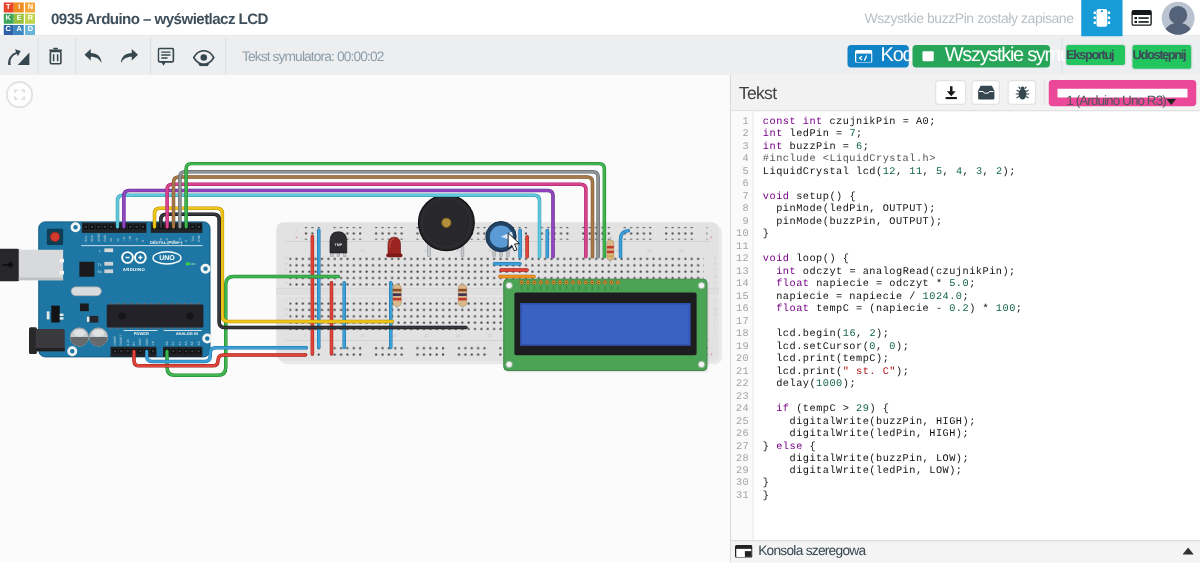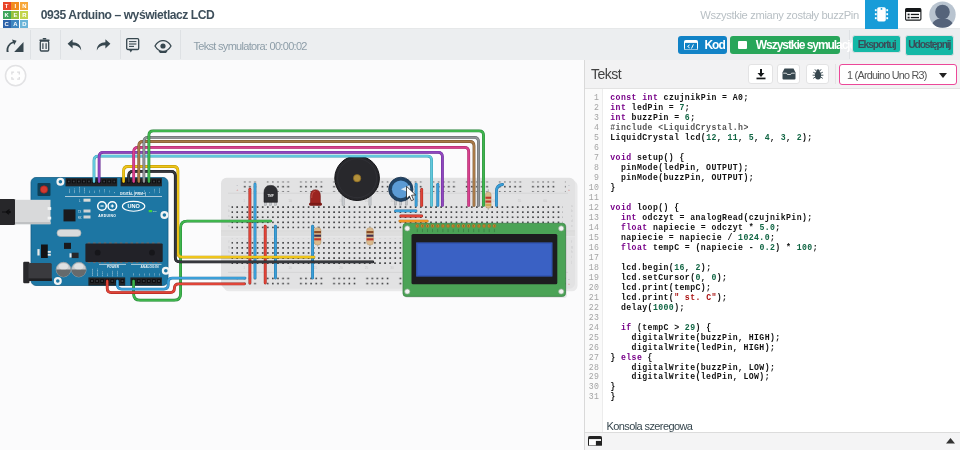--- a/index.html
+++ b/index.html
@@ -6,41 +6,41 @@
 .abs{position:absolute}
 #topbar{position:absolute;left:0;top:0;width:960px;height:29px;background:#fff;border-bottom:1px solid #e6e8e9}
 #toolbar{position:absolute;left:0;top:29px;width:960px;height:30.5px;background:#eceef0}
 #canvas{position:absolute;left:0;top:59.5px;width:584px;height:390.5px;background:#fbfbfc}
 #panel{position:absolute;left:584px;top:59.5px;width:376px;height:390.5px;background:#fff;border-left:1px solid #d9d9d9}
 #phead{position:absolute;left:585px;top:59.5px;width:375px;height:29.5px;background:#f2f2f3;border-bottom:1px solid #e2e2e2}
 #gutter{position:absolute;left:585px;top:89px;width:18px;height:342.5px;background:#fafafa;border-right:1px solid #ececec}
 #console{position:absolute;left:585px;top:431.5px;width:375px;height:18.5px;background:#f4f4f5;border-top:1px solid #dcdcdc}
 pre{font-family:"Liberation Mono",monospace;font-size:8.2px;line-height:9.97px;letter-spacing:0.41px}
 .kw{color:#708}.num{color:#164}.str{color:#a11}.meta{color:#555}
-.btn{position:absolute;border-radius:3px;font-size:12px;font-weight:bold;letter-spacing:-1.05px;color:#fff;white-space:nowrap}
-.wbtn{position:absolute;border-radius:3px;background:#14b8a6;border:1px solid #dcdee1;font-size:10.3px;font-weight:bold;letter-spacing:-1.1px;color:#3b4b57;text-align:center;white-space:nowrap}
+.btn{position:absolute;border-radius:3px;font-size:16px;font-weight:normal;letter-spacing:-1.05px;color:#fff;white-space:nowrap}
+.wbtn{position:absolute;border-radius:3px;background:#22c55e;border:1px solid #dcdee1;font-size:10.3px;font-weight:bold;letter-spacing:-1.1px;color:#3b4b57;text-align:left;white-space:nowrap}
 .ibtn{position:absolute;border-radius:3px;background:#fff;border:1px solid #e3e3e4}
 </style></head><body>
 <div id="canvas"></div>
 <div id="topbar"></div>
 <div id="toolbar"></div>
 
 <div class="abs" style="left:0;top:0;width:32px;height:29px">
     <div class="abs" style="left:2.5px;top:1.9px;width:8.1px;height:8.1px;background:#e8452a;color:#fff;font-size:5.9px;font-weight:bold;text-align:center;line-height:8.7px">T</div>
     <div class="abs" style="left:11.4px;top:1.9px;width:8.1px;height:8.1px;background:#f28c1e;color:#fff;font-size:5.9px;font-weight:bold;text-align:center;line-height:8.7px">I</div>
     <div class="abs" style="left:20.3px;top:1.9px;width:8.1px;height:8.1px;background:#f7a73a;color:#fff;font-size:5.9px;font-weight:bold;text-align:center;line-height:8.7px">N</div>
     <div class="abs" style="left:2.5px;top:10.8px;width:8.1px;height:8.1px;background:#3ea65b;color:#fff;font-size:5.9px;font-weight:bold;text-align:center;line-height:8.7px">K</div>
     <div class="abs" style="left:11.4px;top:10.8px;width:8.1px;height:8.1px;background:#95c13d;color:#fff;font-size:5.9px;font-weight:bold;text-align:center;line-height:8.7px">E</div>
     <div class="abs" style="left:20.3px;top:10.8px;width:8.1px;height:8.1px;background:#c2d44b;color:#fff;font-size:5.9px;font-weight:bold;text-align:center;line-height:8.7px">R</div>
     <div class="abs" style="left:2.5px;top:19.7px;width:8.1px;height:8.1px;background:#2e63a9;color:#fff;font-size:5.9px;font-weight:bold;text-align:center;line-height:8.7px">C</div>
     <div class="abs" style="left:11.4px;top:19.7px;width:8.1px;height:8.1px;background:#3e86c0;color:#fff;font-size:5.9px;font-weight:bold;text-align:center;line-height:8.7px">A</div>
     <div class="abs" style="left:20.3px;top:19.7px;width:8.1px;height:8.1px;background:#6ab4d8;color:#fff;font-size:5.9px;font-weight:bold;text-align:center;line-height:8.7px">D</div>
   </div>
 <div class="abs" style="left:40.8px;top:8.2px;font-size:12.1px;font-weight:bold;letter-spacing:-0.45px;color:#3e4f5b">0935 Arduino – wyświetlacz LCD</div>
-<div class="abs" style="right:101.2px;top:8.5px;font-size:11.2px;letter-spacing:-0.35px;color:#b9c0c5">Wszystkie zmiany zostały buzzPin</div>
+<div class="abs" style="right:101.2px;top:8.5px;font-size:11.2px;letter-spacing:-0.35px;color:#b9c0c5">Wszystkie buzzPin zostały zapisane</div>
 <div class="abs" style="left:864.5px;top:0;width:33px;height:28.5px;background:#189cd8">
 <svg width="33" height="28.5" viewBox="0 0 33 28.5">
 <rect x="12.2" y="7.2" width="8.6" height="14.2" rx="1.6" fill="#fff"></rect>
 <circle cx="16.5" cy="8.9" r="0.9" fill="#189cd8"></circle>
 <rect x="9.9" y="9.2" width="1.8" height="2" fill="#fff"></rect>
       <rect x="9.9" y="13.2" width="1.8" height="2" fill="#fff"></rect>
       <rect x="9.9" y="17.2" width="1.8" height="2" fill="#fff"></rect>
 <rect x="21.3" y="9.2" width="1.8" height="2" fill="#fff"></rect>
       <rect x="21.3" y="13.2" width="1.8" height="2" fill="#fff"></rect>
       <rect x="21.3" y="17.2" width="1.8" height="2" fill="#fff"></rect>
@@ -138,21 +138,21 @@
 <line x1="11.8" y1="4.2" x2="9.5" y2="5.4"></line>
       <line x1="12.4" y1="7.2" x2="9.8" y2="7.2"></line>
       <line x1="11.8" y1="10.4" x2="9.5" y2="8.9"></line>
 <line x1="5" y1="2.9" x2="3.9" y2="1.3"></line>
       <line x1="9" y1="2.9" x2="10.1" y2="1.3"></line>
 </g>
 <ellipse cx="7" cy="7.3" rx="3.1" ry="4.3" fill="#37474f"></ellipse>
 <circle cx="7" cy="2.9" r="1.7" fill="#37474f"></circle>
 </svg>
 <div class="abs" style="left:834.7px;top:64px;width:1px;height:20px;background:#e4e4e4"></div>
-<div class="abs" style="left:838.6px;top:63.8px;width:118.6px;height:21.4px;background:#fff;border:1px solid #ec4899;border-radius:3px">
+<div class="abs" style="left:838.6px;top:63.8px;width:118.6px;height:21.4px;background:#fff;border:7px solid #ec4899;border-radius:3px">
 <span style="position:absolute;left:7.5px;top:4.6px;font-size:10.8px;letter-spacing:-0.75px;color:#555">1 (Arduino Uno R3)</span>
 <svg style="position:absolute;right:9px;top:8px" width="8" height="5" viewBox="0 0 8 5">
       <path d="M0,0 h8 l-4,5 z" fill="#222"></path>
     </svg>
 </div>
 <div id="gutter"></div>
 <pre class="abs" style="left:585px;top:93.35px;width:14.4px;text-align:right;color:#a4a4a4">1
 2
 3
 4
@@ -176,21 +176,21 @@
 22
 23
 24
 25
 26
 27
 28
 29
 30
 31</pre>
-<pre class="abs" style="left:610.3px;top:93.35px;color:#111;font-weight:bold"><span class="kw">const</span> <span class="kw">int</span> czujnikPin = A0;
+<pre class="abs" style="left:610.3px;top:93.35px;color:#111;font-weight:normal"><span class="kw">const</span> <span class="kw">int</span> czujnikPin = A0;
 <span class="kw">int</span> ledPin = <span class="num">7</span>;
 <span class="kw">int</span> buzzPin = <span class="num">6</span>;
 <span class="meta">#include &lt;LiquidCrystal.h&gt;</span>
 LiquidCrystal lcd(<span class="num">12</span>, <span class="num">11</span>, <span class="num">5</span>, <span class="num">4</span>, <span class="num">3</span>, <span class="num">2</span>);
 
 <span class="kw">void</span> setup() {
   pinMode(ledPin, OUTPUT);
   pinMode(buzzPin, OUTPUT);
 }
 
@@ -213,21 +213,21 @@
     digitalWrite(buzzPin, LOW);
     digitalWrite(ledPin, LOW);
 }
 }</pre>
 <div id="console"></div>
 <svg class="abs" style="left:587.5px;top:435.5px" width="14" height="10.5" viewBox="0 0 14 10.5">
 <rect x="0.5" y="0.5" width="13" height="9.5" rx="1" fill="#fff" stroke="#222" stroke-width="1"></rect>
 <rect x="0.5" y="0.5" width="13" height="2.6" fill="#222"></rect>
 <rect x="7.9" y="4.9" width="5.1" height="4.6" fill="#222"></rect>
 </svg>
-<div class="abs" style="left:606.5px;top:420px;font-size:11px;letter-spacing:-0.6px;color:#37474f">Konsola szeregowa</div>
+<div class="abs" style="left:606.5px;top:435px;font-size:11px;letter-spacing:-0.6px;color:#37474f">Konsola szeregowa</div>
 <svg class="abs" style="left:946px;top:438.3px" width="9" height="5.5" viewBox="0 0 9 5.5">
     <path d="M0,5.5 h9 l-4.5,-5.5 z" fill="#333"></path>
   </svg>
 <svg class="abs" style="left:0;top:59.5px" width="584" height="390.5" viewBox="0 59.5 584 390.5">
 <defs>
 <pattern id="mh" width="5.1" height="5.1" patternUnits="userSpaceOnUse">
         <rect x="1.75" y="1.75" width="1.7" height="1.7" rx="0.5" fill="#3f4042"></rect>
       </pattern>
 <pattern id="rh" width="33.15" height="5.1" patternUnits="userSpaceOnUse">
         <rect x="1.70" y="1.75" width="1.7" height="1.7" rx="0.5" fill="#3f4042"></rect>

